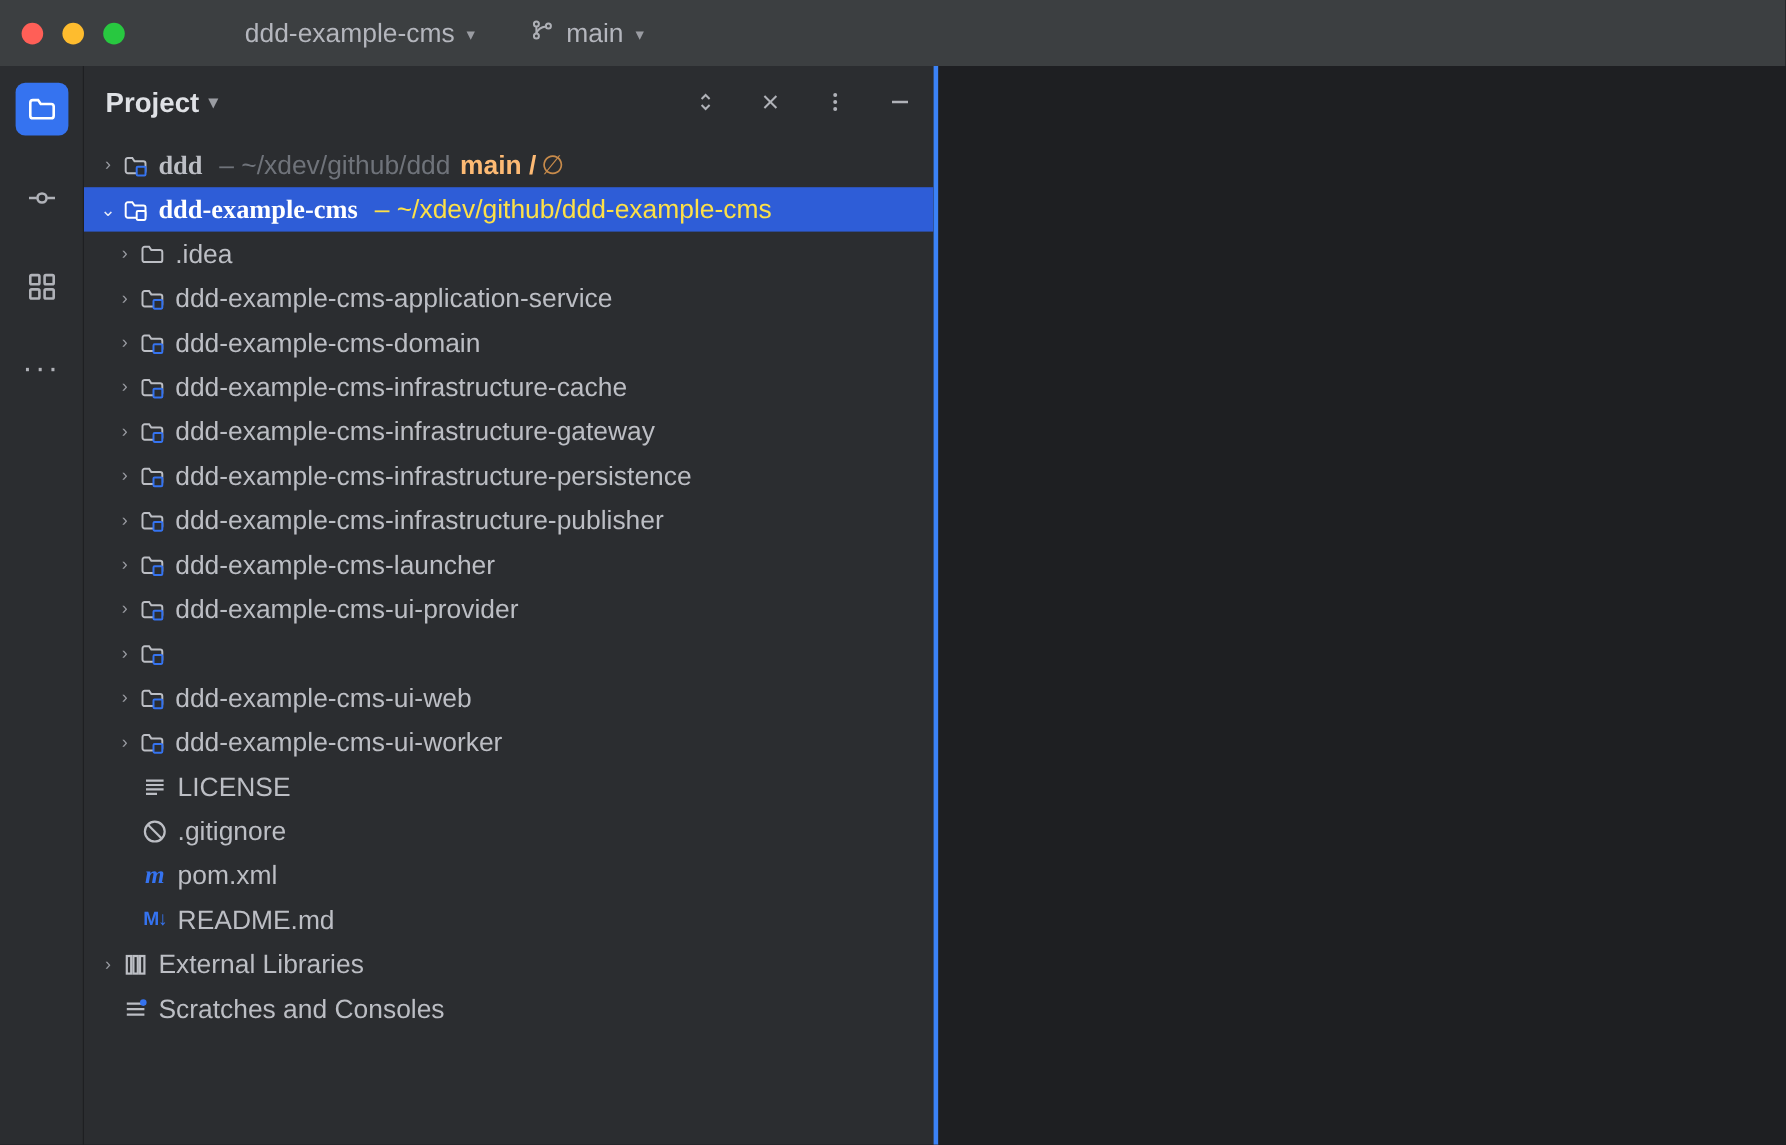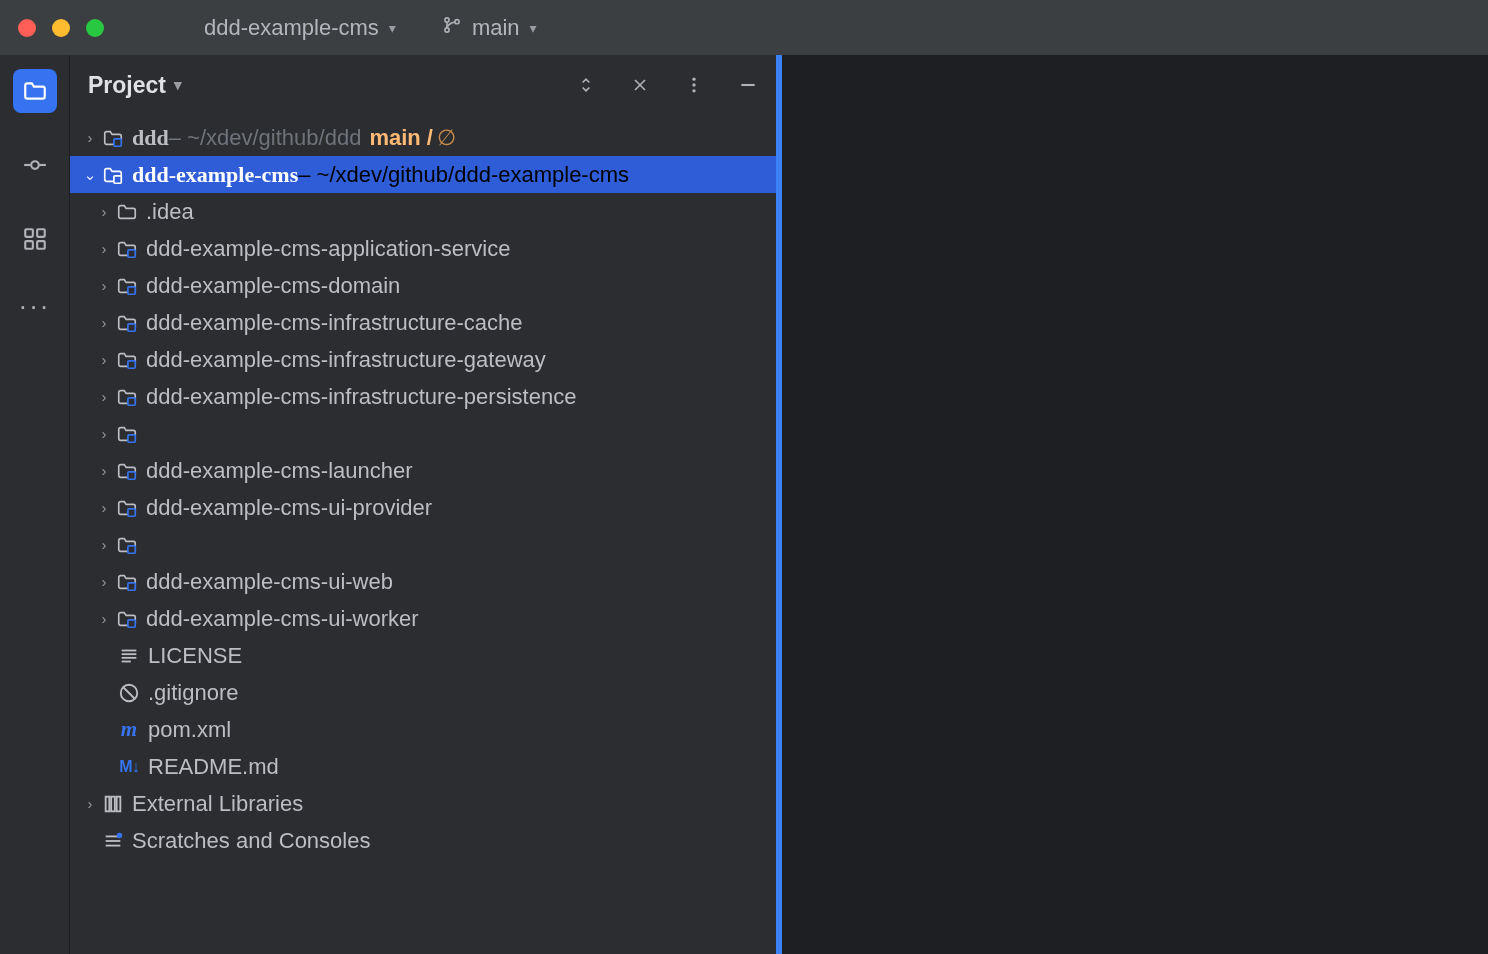--- a/index.html
+++ b/index.html
@@ -84,21 +84,21 @@
     }
     .icon-btn svg { width: 26px; height: 26px; }
     .dots-btn { font-size: 26px; letter-spacing: 2px; color: #b0b2b8; cursor: pointer; }
     
     
     .project-panel {
       width: 712px;
       background: #2b2d30;
       display: flex;
       flex-direction: column;
-      border-right: 6px solid #3b82f6;
+      border-right: 4px solid #3b82f6;
       flex-shrink: 0;
     }
     .panel-header {
       height: 60px;
       display: flex;
       align-items: center;
       padding: 0 18px 0 18px;
       justify-content: space-between;
     }
     .panel-title {
@@ -132,41 +132,41 @@
       display: flex;
       align-items: center;
       white-space: nowrap;
       cursor: pointer;
       color: #bcbec4;
     }
     .tree-row.selected {
       background: #2e5dd7;
       color: #ffffff;
     }
-    .tree-row.selected .path-label { color: #000000; }
+    .tree-row.selected .path-label { color: #fde047; }
     .arrow {
       width: 20px;
       display: inline-flex;
       justify-content: center;
       font-size: 15px;
       color: #9a9ca2;
       flex-shrink: 0;
     }
     .tree-row.selected .arrow { color: #e8ecf7; }
     .tree-icon {
       width: 26px;
       display: inline-flex;
       justify-content: center;
       margin-right: 6px;
       flex-shrink: 0;
     }
     .tree-icon svg { width: 22px; height: 22px; }
     .name-label { font-weight: 400; }
     .name-label.bold { font-weight: 700; font-family: Liberation Serif, serif; }
-    .path-label { color: #6f737a; }
+    .path-label { color: #6f737a; margin-left: 14px; }
     .branch-label { color: #fdba74; margin-left: 8px; font-weight: 600; }
     .null-label { color: #c88b4b; margin-left: 4px; }
     
     
     .lvl0 { padding-left: 10px; }
     .lvl1 { padding-left: 24px; }
     .lvl2 { padding-left: 46px; }
     
     
     .editor-area {
@@ -365,20 +365,21 @@
         <span class="name-label">ddd-example-cms-infrastructure-persistence</span>
       </div>
       <div class="tree-row lvl1">
         <span class="arrow">›</span>
         <span class="tree-icon">
             <svg viewBox="0 0 24 24" fill="none" stroke="#bcbec4" stroke-width="1.8">
               <path d="M3 7a2 2 0 0 1 2-2h4l2 3h8a2 2 0 0 1 2 2v7a2 2 0 0 1-2 2H5a2 2 0 0 1-2-2V7z"></path>
               <rect x="13" y="13" width="8" height="8" rx="1" fill="#2b2d30" stroke="#3573f0"></rect>
             </svg>
           </span>
+        <span class="name-label">ddd-example-cms-infrastructure-publisher</span>
       </div>
       <div class="tree-row lvl1">
         <span class="arrow">›</span>
         <span class="tree-icon">
             <svg viewBox="0 0 24 24" fill="none" stroke="#bcbec4" stroke-width="1.8">
               <path d="M3 7a2 2 0 0 1 2-2h4l2 3h8a2 2 0 0 1 2 2v7a2 2 0 0 1-2 2H5a2 2 0 0 1-2-2V7z"></path>
               <rect x="13" y="13" width="8" height="8" rx="1" fill="#2b2d30" stroke="#3573f0"></rect>
             </svg>
           </span>
         <span class="name-label">ddd-example-cms-launcher</span>

